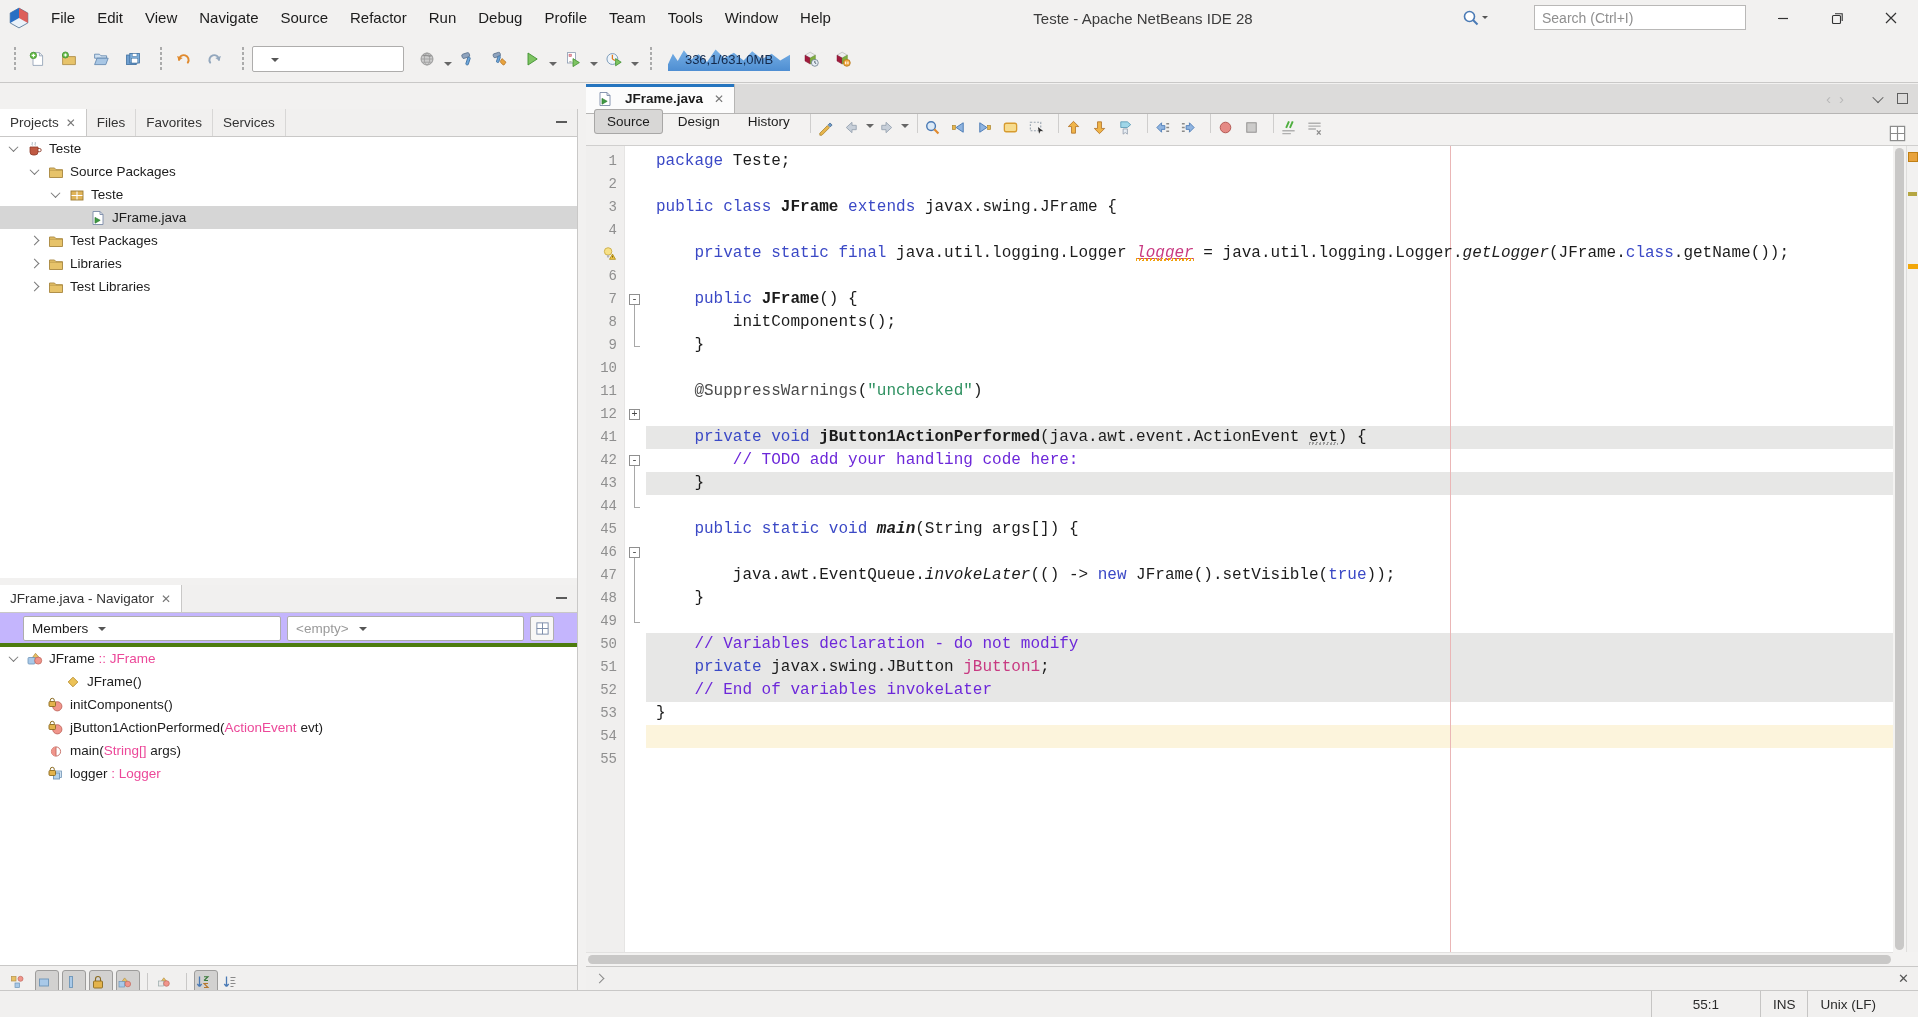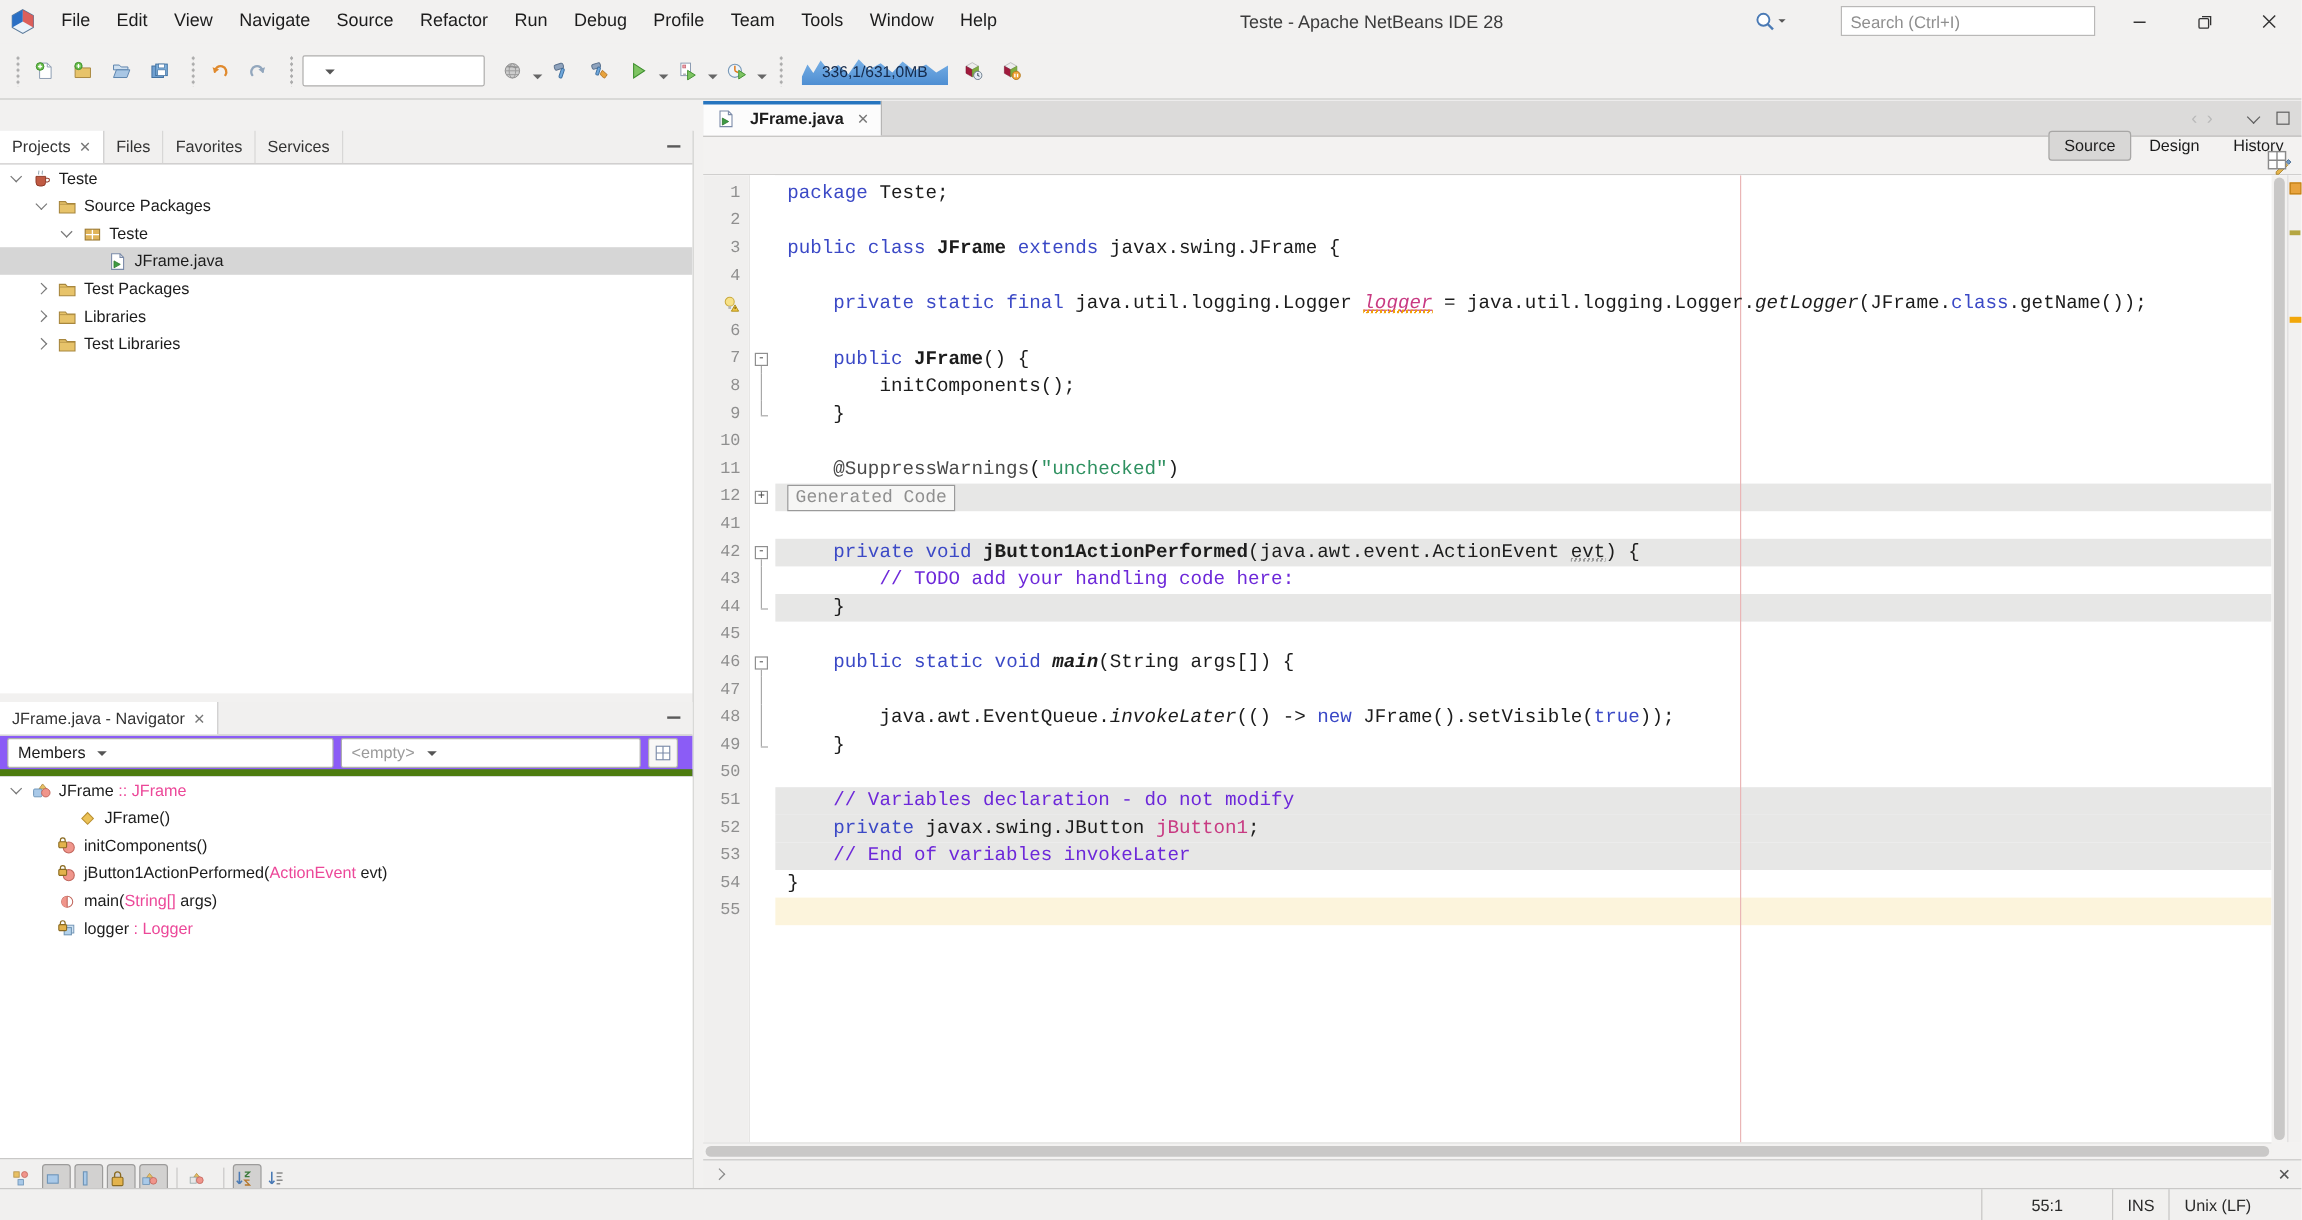--- a/index.html
+++ b/index.html
@@ -51,42 +51,42 @@
   .chev.right { transform:rotate(-45deg); }
   .chev.none { border:none; }
   .ticon { width:17px; height:17px; margin-right:6px; flex:none; display:flex; align-items:center; justify-content:center; }
   .ticon svg { width:16px; height:16px; }
   .tlabel { font-size:13.5px; }
   .gy { color:#ec4899; }
 
   #projects-body { height:441px; }
   #nav-panel { position:absolute; top:476px; left:0; width:100%; height:412px; background:#fff; }
   #hsplit { position:absolute; top:469px; height:7px; width:100%; background:#f2f1f0; }
-  #nav-controls { height:34px; background:#8b5cf6; display:flex; align-items:center; padding:0 6px; gap:6px; border-bottom:6px solid #4d7c0f; }
+  #nav-controls { height:34px; background:#c4b5fd; display:flex; align-items:center; padding:0 23px; gap:6px; border-bottom:4px solid #4d7c0f; }
   #members-combo { width:272px; height:25px; }
   #empty-combo { width:250px; height:25px; color:#9a9a9a; }
   .sq-btn { width:25px; height:25px; border:1px solid #b0afae; background:#f8f7f6; border-radius:2px; display:flex; align-items:center; justify-content:center; }
   #nav-tree { height:311px; }
   #nav-filters { position:absolute; bottom:0; left:0; right:0; height:32px; border-top:1px solid #c9c8c7; background:#f1f0ef; display:flex; align-items:center; padding-left:8px; gap:3px; }
   .fbtn { width:24px; height:24px; display:flex; align-items:center; justify-content:center; border-radius:3px; border:1px solid transparent; }
   .fbtn.on { background:#d2d1d0; border-color:#9d9c9b; }
   .fsep { width:1px; height:18px; background:#c9c8c7; margin:0 4px; }
 
   
   #ed-tabbar { height:30px; background:#dcdbda; border-bottom:1px solid #b6b5b4; display:flex; position:relative; }
   #ed-tab { display:flex; align-items:center; background:#fcfcfc; padding:0 10px; border-right:1px solid #b6b5b4; box-shadow:inset 0 3px 0 #2675bf; }
   #ed-tab .lbl { font-weight:bold; font-size:13.5px; margin:0 4px 0 6px; }
   .ed-tab-ctl { position:absolute; top:0; height:29px; display:flex; align-items:center; color:#5f5f5f; }
   #ed-tabbar .nav-arrows { right:66px; color:#b9b9b9; font-size:15px; letter-spacing:8px; }
   #tab-list-btn { right:36px; }
   #tab-max-btn { right:10px; }
   .chev-d { width:8px; height:8px; border-right:1.6px solid #5f5f5f; border-bottom:1.6px solid #5f5f5f; transform:rotate(45deg) translate(-1px,-1px); }
   .max-sq { width:11px; height:11px; border:1.6px solid #5f5f5f; }
 
-  #ed-toolbar { height:32px; background:#f3f2f1; border-bottom:1px solid #d0cfce; display:flex; align-items:flex-end; padding-left:8px; position:relative;flex-direction:column; }
+  #ed-toolbar { height:32px; background:#f3f2f1; border-bottom:1px solid #d0cfce; display:flex; align-items:flex-start; padding-left:8px; position:relative; }
   .view-btn { font-size:13.5px; padding:4px 12px; border-radius:3px; border:1px solid transparent; margin-right:2px; }
   .view-btn.on { background:#d8d7d6; border-color:#a8a7a6; }
   .ed-sep { width:1px; height:19px; background:#cfcecd; margin:0 5px; }
   .ed-ibtn { width:26px; height:26px; display:flex; align-items:center; justify-content:center; border-radius:3px; }
   .ed-ibtn svg { width:19px; height:19px; }
   #split-btn { position:absolute; right:8px; top:6px; }
 
   #code-area { position:absolute; top:62px; bottom:38px; left:0; right:0; display:flex; background:#fff; }
   #gutter-nums { width:38px; background:#f0efee; padding-top:4px; }
   .gnum { height:23px; text-align:right; padding-right:7px; font:14px/23px "Liberation Mono",monospace; color:#8f8f8f; }
@@ -842,21 +842,20 @@
             <div class="crow"></div>
             <div class="crow"><span class="kw">public</span><span class=""> </span><span class="kw">class</span><span class=""> </span><span class="b">JFrame</span><span class=""> </span><span class="kw">extends</span><span class=""> javax.swing.JFrame {</span></div>
             <div class="crow"></div>
             <div class="crow"><span class="">    </span><span class="kw">private</span><span class=""> </span><span class="kw">static</span><span class=""> </span><span class="kw">final</span><span class=""> java.util.logging.Logger </span><span class="fldw">logger</span><span class=""> = java.util.logging.Logger.</span><span class="mi">getLogger</span><span class="">(JFrame.</span><span class="kw">class</span><span class="">.getName());</span></div>
             <div class="crow"></div>
             <div class="crow"><span class="">    </span><span class="kw">public</span><span class=""> </span><span class="b">JFrame</span><span class="">() {</span></div>
             <div class="crow"><span class="">        initComponents();</span></div>
             <div class="crow"><span class="">    }</span></div>
             <div class="crow"></div>
             <div class="crow"><span class="">    </span><span class="ann">@SuppressWarnings</span><span class="">(</span><span class="str">"unchecked"</span><span class="">)</span></div>
-            <div class="crow bg-gray"><span class="box">Generated Code</span></div>
             <div class="crow"></div>
             <div class="crow bg-gray"><span class="">    </span><span class="kw">private</span><span class=""> </span><span class="kw">void</span><span class=""> </span><span class="b">jButton1ActionPerformed</span><span class="">(java.awt.event.ActionEvent </span><span class="wv">evt</span><span class="">) {</span></div>
             <div class="crow"><span class="">        </span><span class="cm">// TODO add your handling code here:</span></div>
             <div class="crow bg-gray"><span class="">    }</span></div>
             <div class="crow"></div>
             <div class="crow"><span class="">    </span><span class="kw">public</span><span class=""> </span><span class="kw">static</span><span class=""> </span><span class="kw">void</span><span class=""> </span><span class="bi">main</span><span class="">(String args[]) {</span></div>
             <div class="crow"></div>
             <div class="crow"><span class="">        java.awt.EventQueue.</span><span class="mi">invokeLater</span><span class="">(() -&gt; </span><span class="kw">new</span><span class=""> JFrame().setVisible(</span><span class="kw">true</span><span class="">));</span></div>
             <div class="crow"><span class="">    }</span></div>
             <div class="crow"></div>

